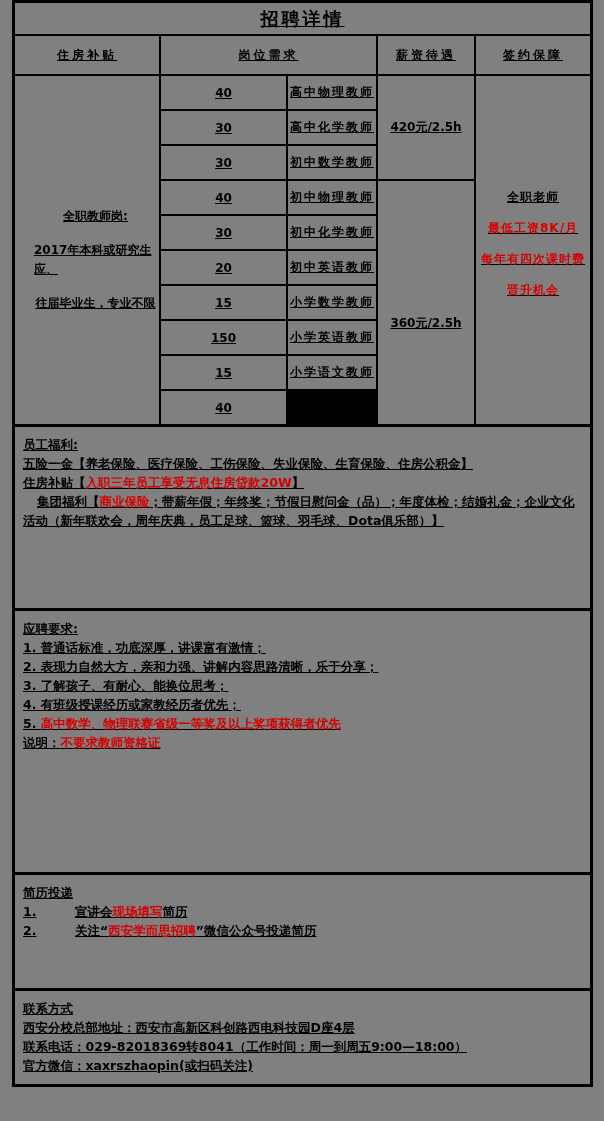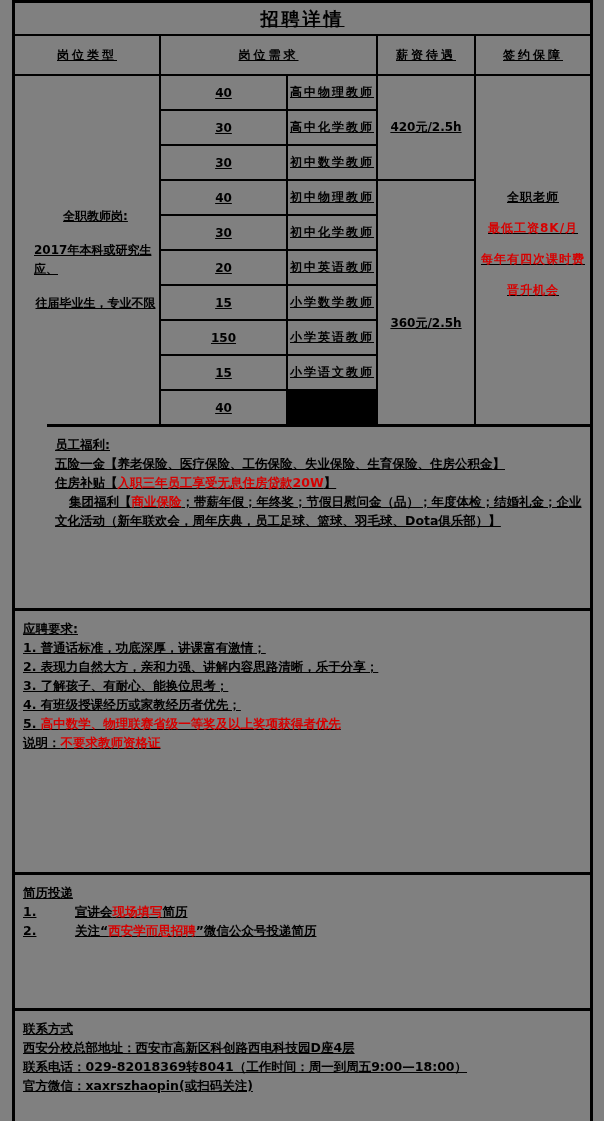--- a/index.html
+++ b/index.html
@@ -28,44 +28,44 @@
     padding:34px 2px 0 19px;text-align:left;}
   .type-cell p{margin:0 0 15px 0;line-height:19px;font-size:12px;}
   .job-name{letter-spacing:2px;}
   .salary-junior{align-items:flex-start;padding-top:42px;}
   .guarantee-cell{flex-direction:column;justify-content:flex-start;padding-top:0;}
   .guarantee-cell p{margin:0 0 13px 0;line-height:18px;font-size:12px;letter-spacing:1px;}
   .red{color:#d60000;}
   .section{border-top:3px solid #000;box-sizing:border-box;overflow:hidden;
     padding:8px 8px 0 8px;font-size:12.5px;}
   .section p{margin:0;line-height:19px;}
-  .sec-benefits{height:184px;margin-left:32px;}
+  .sec-benefits{height:184px;}
   .sec-requirements{height:264px;}
-  .sec-resume{height:136px;}
-  .sec-contact{height:128px;}
+  .sec-resume{height:116px;}
+  .sec-contact{height:96px;}
   .sec-head{margin-bottom:14px;}
   .benefit-line{margin:0 0 14px 14px;text-indent:0;}
   .benefit-wrap{margin:0 0 0 0;text-indent:14px;}
   .req-item{margin:0 0 17px 14px;}
   .req-item5{margin:0 0 16px 24px;}
   .note-line{margin:0;}
   .resume-item{display:flex;margin:0 0 19px 2px;}
   .resume-item .num{width:52px;flex:0 0 52px;}
   .contact-line{margin:0 0 15px 16px;}
 </style>
 </head>
 <body>
 
 <div class="doc">
 
   <div class="title-row">招聘详情</div>
 
   <div class="tbl">
 
-    <div class="hcell" style="grid-column:1;grid-row:1;">岗位类型</div>
+    <div class="hcell" style="grid-column:1;grid-row:1;">住房补贴</div>
     <div class="hcell" style="grid-column:2/4;grid-row:1;">岗位需求</div>
     <div class="hcell" style="grid-column:4;grid-row:1;">薪资待遇</div>
     <div class="hcell" style="grid-column:5;grid-row:1;">签约保障</div>
 
     <div class="type-cell" style="grid-column:1;grid-row:2/12;">
       <p>全职教师岗:</p>
       <p>2017年本科或研究生应、</p>
       <p>往届毕业生，专业不限</p>
     </div>
     <div style="grid-column:4;grid-row:2/5;">420元/2.5h</div>

